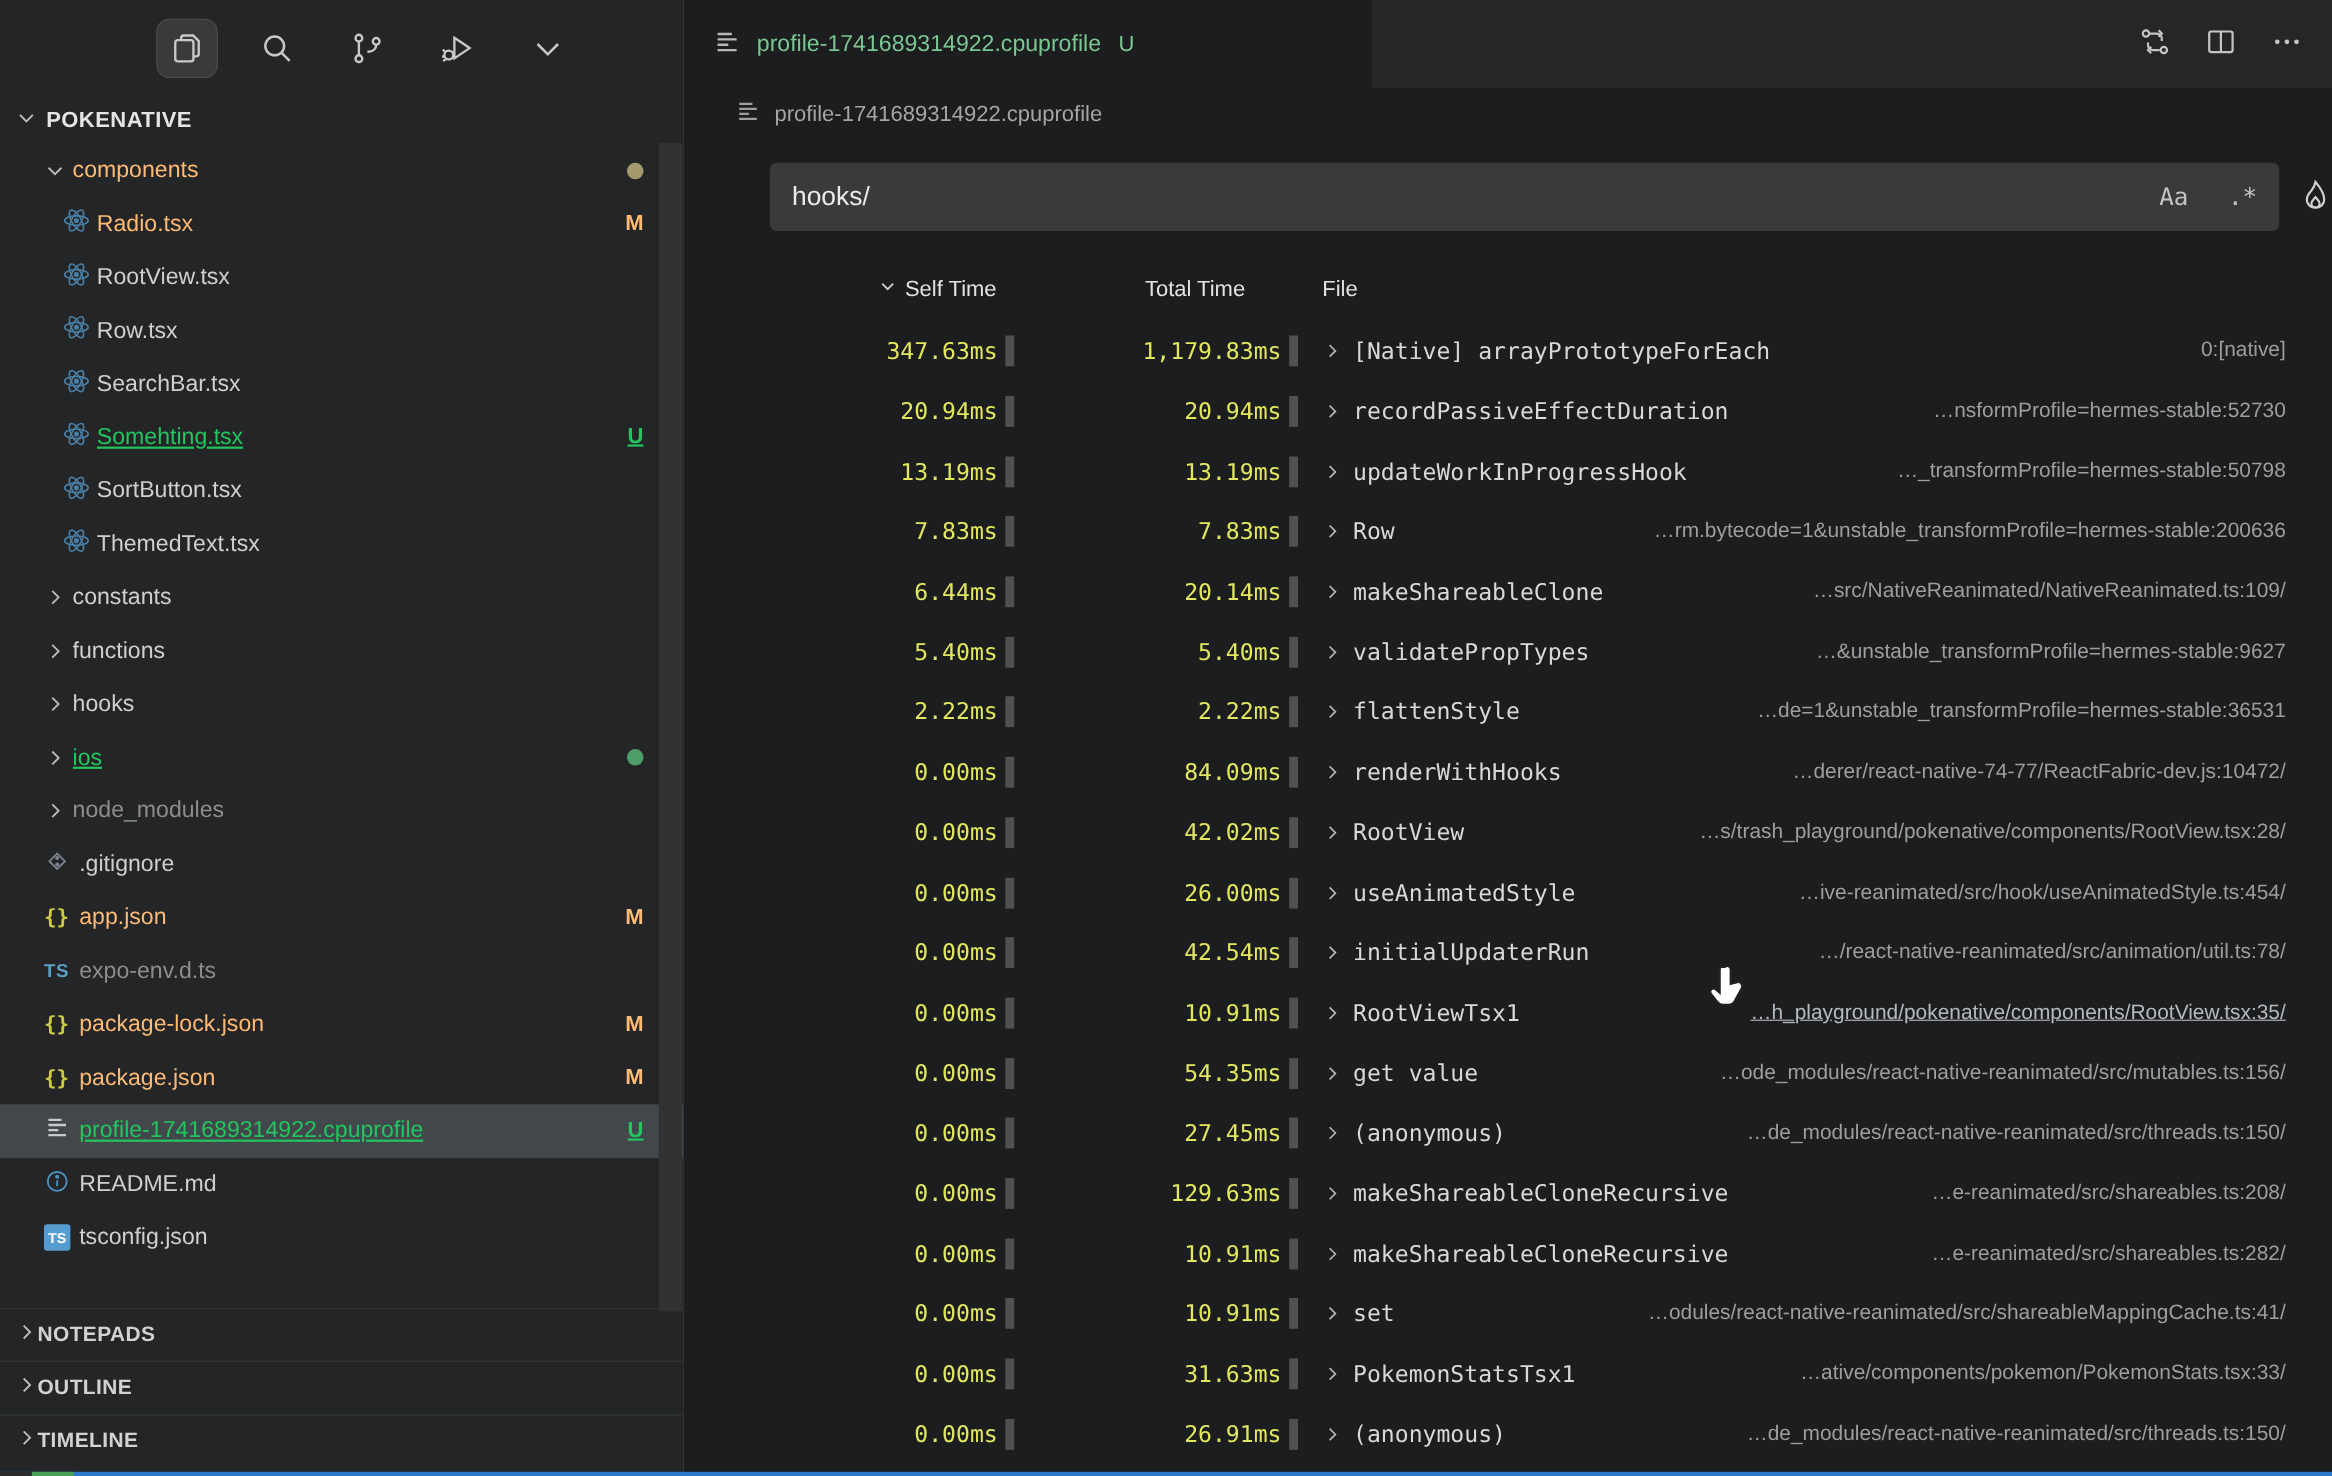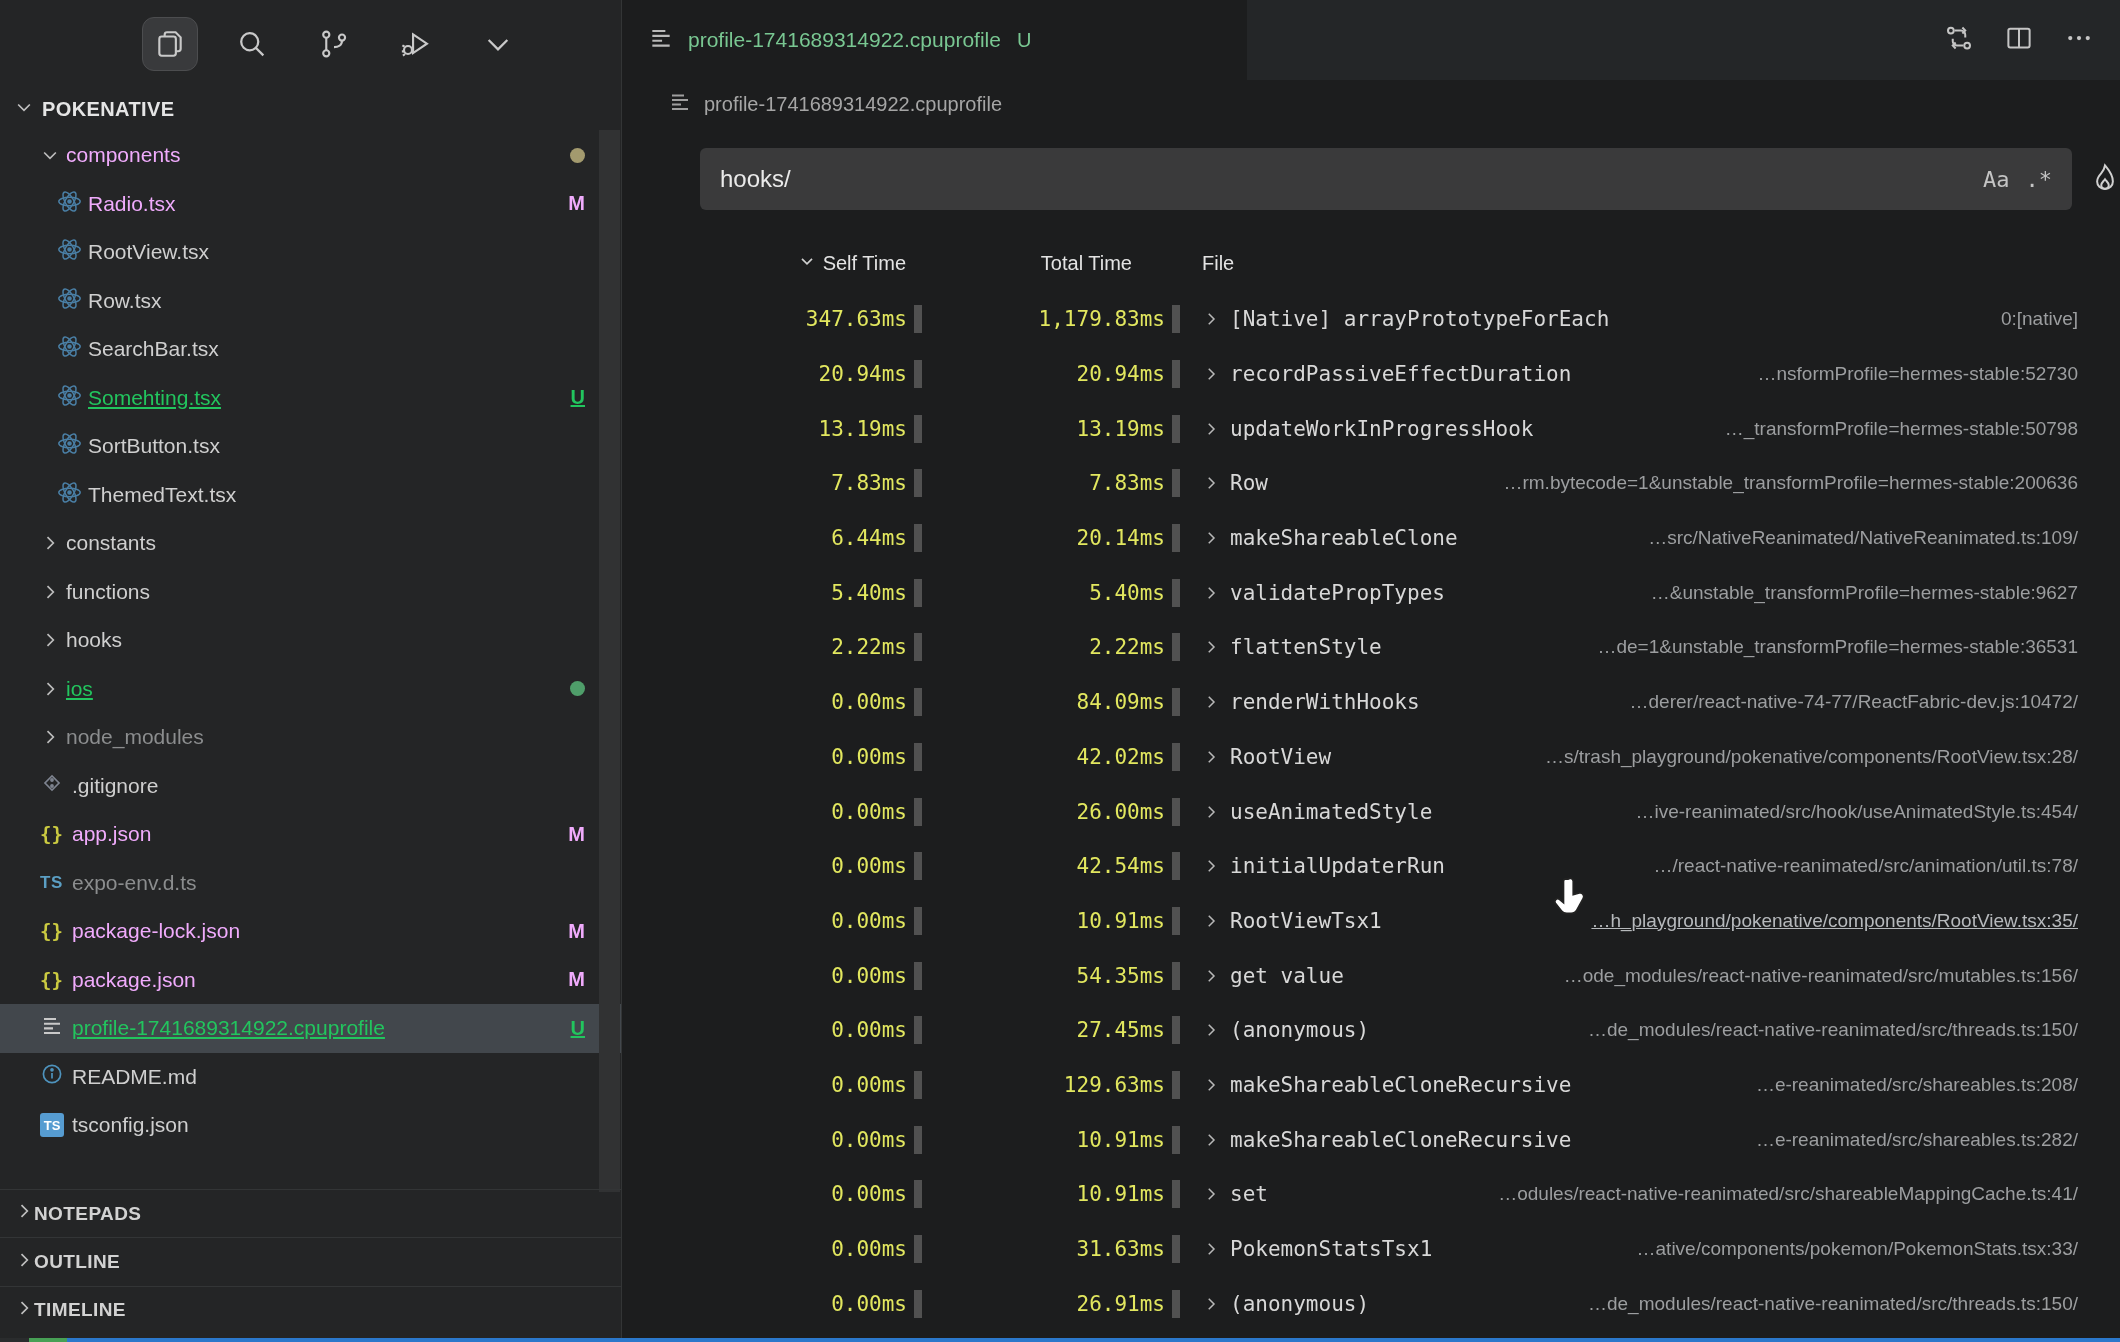--- a/index.html
+++ b/index.html
@@ -23,21 +23,21 @@
 
   .tree { position:relative; }
   .tree-item { height:48.5px; display:flex; align-items:center; font-size:21px; color:#cfcfcf;
                padding-right:36px; position:relative; }
   .tree-item.selected { background:#42474c; }
   .tree-item.lvl1 { padding-left:40px; }
   .tree-item.lvl2 { padding-left:56px; }
   .tree-item .twisty { width:26px; flex:none; display:flex; align-items:center; color:#bdbdbd; }
   .tree-item .fileicon { width:32px; flex:none; display:flex; align-items:center; justify-content:flex-start; }
   .tree-item .label { white-space:nowrap; overflow:hidden; }
-  .tree-item.modified .label, .tree-item.modified .badge { color:#f0abfc; }
+  .tree-item.modified .label, .tree-item.modified .badge { color:#fdba74; }
   .tree-item.untracked .label, .tree-item.untracked .badge { color:#22c55e;text-decoration:underline; }
   .tree-item.ignored .label { color:#8b8d8e; }
   .tree-item .badge { margin-left:auto; font-size:20px; font-weight:600; }
   .tree-item .dot { margin-left:auto; width:15px; height:15px; border-radius:50%; }
   .icon-react svg { width:27px; height:27px; }
   .icon-json { color:#cbcb41; font-family:"DejaVu Sans Mono",monospace; font-weight:700; font-size:19px; }
   .icon-ts-outline { color:#5b9fc4; font-weight:700; font-size:17px; letter-spacing:.5px; }
   .icon-ts-square { width:24px; height:24px; background:#569cd1; color:#fff; border-radius:3px;
                     font-size:13px; font-weight:700; display:flex; align-items:center; justify-content:center; }
   .icon-git svg, .icon-list svg, .icon-info svg { width:24px; height:24px; }
@@ -55,21 +55,21 @@
   .tab .title { color:#79c792; font-size:21px; }
   .tab .badge { color:#79c792; font-size:20px; margin-left:2px; }
   .tab-actions { margin-left:auto; display:flex; align-items:center; gap:30px; padding-right:26px; color:#c5c5c5; }
   .tab-actions svg { width:30px; height:30px; }
   .breadcrumb { height:48px; display:flex; align-items:center; padding-left:46px; gap:12px; color:#a5a5a5; font-size:20px; }
 
   .findbar { height:102px; display:flex; align-items:center; padding-left:78px; }
   .find-input { width:1377px; height:62px; background:#3a3a3b; border-radius:6px; display:flex;
                 align-items:center; padding:0 20px; }
   .find-query { color:#eaeaea; font-size:24px; }
-  .find-opts { margin-left:auto; display:flex; align-items:flex-end; gap:16px; color:#c4c4c4; }
+  .find-opts { margin-left:auto; display:flex; align-items:flex-end; gap:36px; color:#c4c4c4; }
   .find-opt { font-size:22px; font-family:"DejaVu Sans Mono",monospace; }
   .flame-btn { margin-left:18px; color:#d0d0d0; }
   .flame-btn svg { width:30px; height:30px; }
 
   .ptable { padding-top:4px; }
   .prow { display:grid; grid-template-columns:300px 258px 1fr; align-items:center; height:54.7px; }
   .phead { height:58px; color:#e3e3e3; font-size:20px; }
   .phead .hc1 { display:flex; justify-content:flex-end; align-items:center; gap:6px; padding-right:16px; }
   .phead .hc2 { display:flex; justify-content:flex-end; padding-right:48px; }
   .phead .hc3 { padding-left:22px; }

